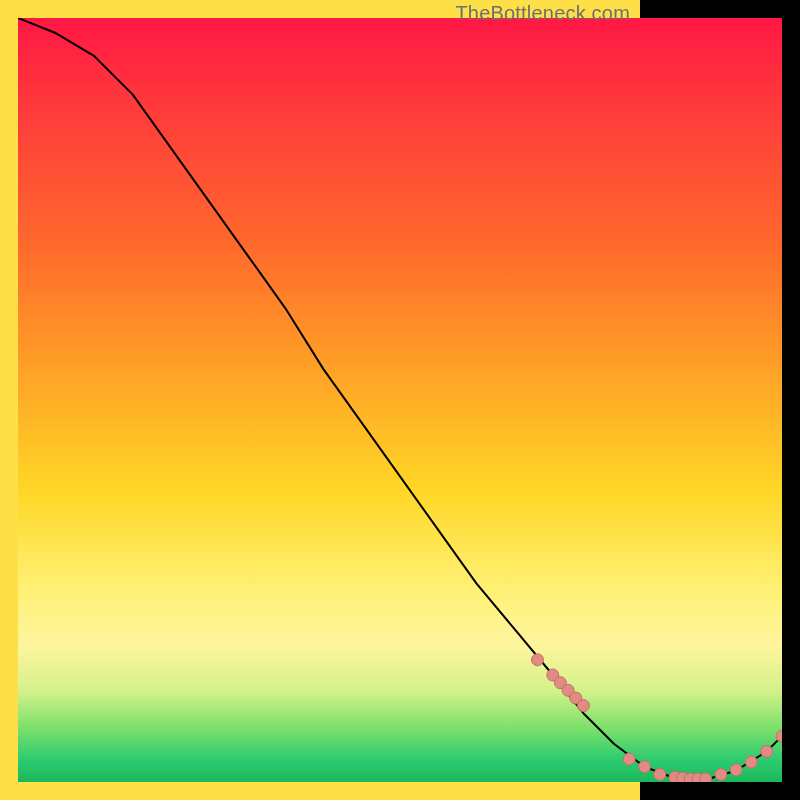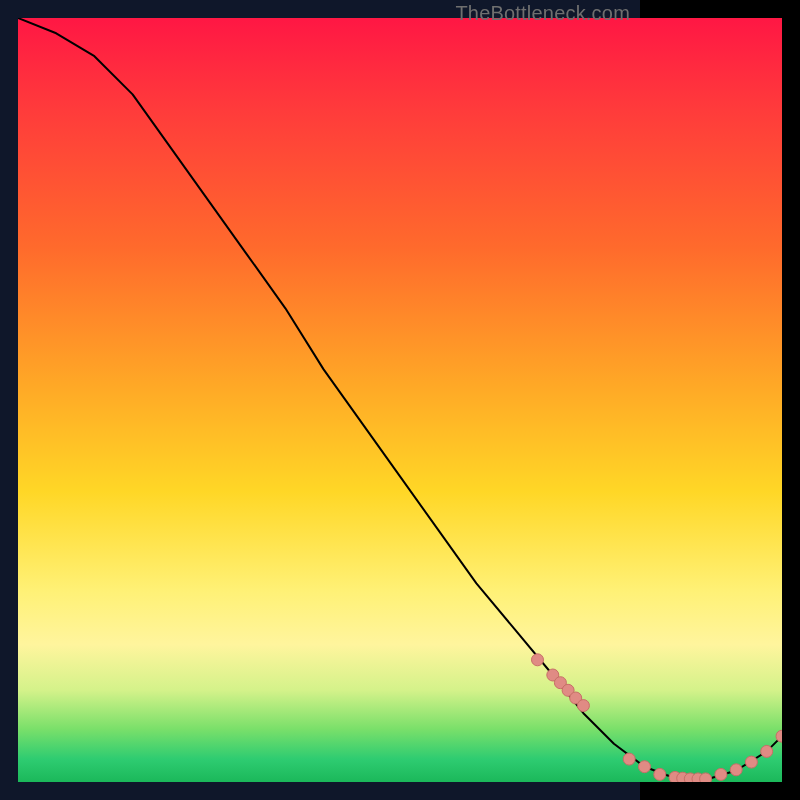--- a/index.html
+++ b/index.html
@@ -8,21 +8,21 @@
     width: 800px;
     height: 800px;
     background: #000;
     font-family: Arial, Helvetica, sans-serif;
     overflow: hidden;
   }
   .canvas {
     position: relative;
     width: 640px;
     height: 800px;
-    background: #0f172a;
+    background: #fde047;
   }
   .plot-area {
     position: absolute;
     left: 18px;
     top: 18px;
     width: 764px;
     height: 764px;
     
     background: linear-gradient(
       to bottom,

